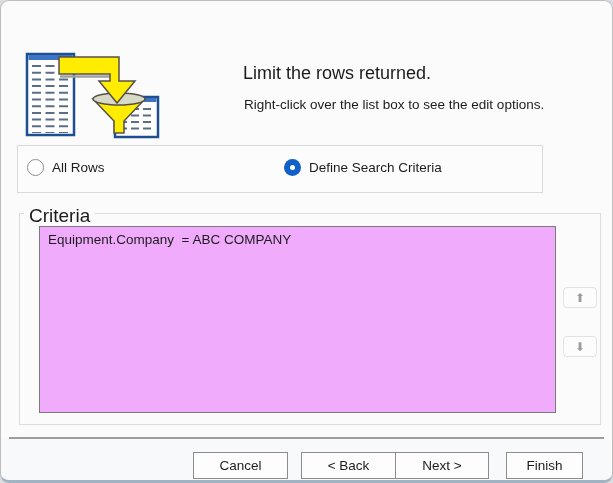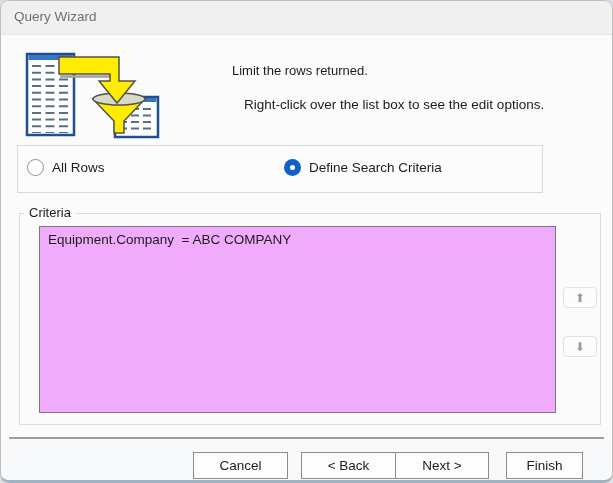--- a/index.html
+++ b/index.html
@@ -4,36 +4,36 @@
 <style>
   html,body{margin:0;padding:0;background:#d9dde1;}
   body{width:613px;height:483px;font-family:"Liberation Sans", sans-serif;}
   .dialog{position:relative;width:613px;height:483px;box-sizing:border-box;
     background:#fbfbfb;border:1px solid #bdbdbd;border-bottom:3px solid #9fb3c3;
     border-radius:9px;overflow:hidden;}
   .titlebar{position:absolute;left:0;top:0;right:0;height:33px;background:#f0f0f0;
     border-bottom:1px solid #e6e6e6;}
   .titlebar .title{position:absolute;left:13px;top:8px;font-size:13.5px;color:#6f6f6f;}
   .graphic{position:absolute;left:22px;top:48px;}
-  .instr1{position:absolute;left:231px;top:62px;font-size:13px;color:#1c1c1c;}
+  .instr1{position:absolute;left:242px;top:62px;font-size:18px;color:#1c1c1c;}
   .instr2{position:absolute;left:243px;top:96px;font-size:13.5px;color:#1c1c1c;}
   .radio-panel{position:absolute;left:16px;top:144px;width:526px;height:48px;
     box-sizing:border-box;border:1px solid #dadada;background:#fcfcfc;}
   .radio-item{position:absolute;top:13px;display:flex;align-items:center;cursor:default;}
   .radio-item.first{left:9px;}
   .radio-item.second{left:266px;}
   .radio-circle{width:17px;height:17px;border-radius:50%;box-sizing:border-box;
     border:1px solid #8f8f8f;background:#fefefe;display:inline-block;position:relative;}
   .radio-circle.checked{border:none;background:#1160c7;}
   .radio-circle.checked::after{content:"";position:absolute;left:6px;top:6px;width:5px;height:5px;
     border-radius:50%;background:#ffffff;}
   .radio-label{margin-left:8px;font-size:13.5px;color:#1c1c1c;}
   .group-box{position:absolute;left:18px;top:212px;width:582px;height:212px;
     box-sizing:border-box;border:1px solid #dcdcdc;}
-  .group-label{position:absolute;left:23px;top:204px;font-size:13px;color:#1c1c1c;
+  .group-label{position:absolute;left:23px;top:204px;font-size:19px;color:#1c1c1c;
     background:#fbfbfb;padding:0 5px;}
   .listbox{position:absolute;left:38px;top:225px;width:517px;height:187px;
     box-sizing:border-box;background:#f0abfc;border:1px solid #7a7a7a;overflow:hidden;}
   .list-item{font-size:13.5px;color:#1c1c1c;padding:5px 8px;white-space:pre;}
   .mini-btn{position:absolute;left:562px;width:34px;height:21px;box-sizing:border-box;
     background:#fcfcfc;border:1px solid #e2e2e2;border-radius:4px;color:#9b9b9b;
     font-size:12px;line-height:18px;text-align:center;padding:0;}
   .mini-btn.up{top:286px;}
   .mini-btn.down{top:335px;}
   .separator{position:absolute;left:8px;right:8px;top:436px;height:2px;background:#9e9e9e;}
@@ -45,23 +45,20 @@
   .btn-cancel{left:192px;width:95px;}
   .btn-back{left:300px;width:95px;}
   .btn-next{left:394px;width:94px;}
   .btn-finish{left:505px;width:77px;}
 </style>
 </head>
 <body>
 
 <div class="dialog">
 
-  <div class="titlebar">
-    <span class="title">Query Wizard</span>
-  </div>
 
   <svg class="graphic" width="160" height="95" viewBox="0 0 160 95">
 
     <g>
       <rect x="4" y="5" width="47" height="81" fill="#ffffff" stroke="#1d4f91" stroke-width="2.5"></rect>
       <rect x="5.5" y="6" width="44" height="5" fill="#3a74c2"></rect>
       <line x1="13.5" y1="16" x2="13.5" y2="84" stroke="#5a6e85" stroke-width="9" stroke-dasharray="2 4.7"></line>
       <line x1="27" y1="16" x2="27" y2="84" stroke="#5a6e85" stroke-width="9" stroke-dasharray="2 4.7"></line>
       <line x1="40.5" y1="16" x2="40.5" y2="84" stroke="#5a6e85" stroke-width="9" stroke-dasharray="2 4.7"></line>
     </g>

